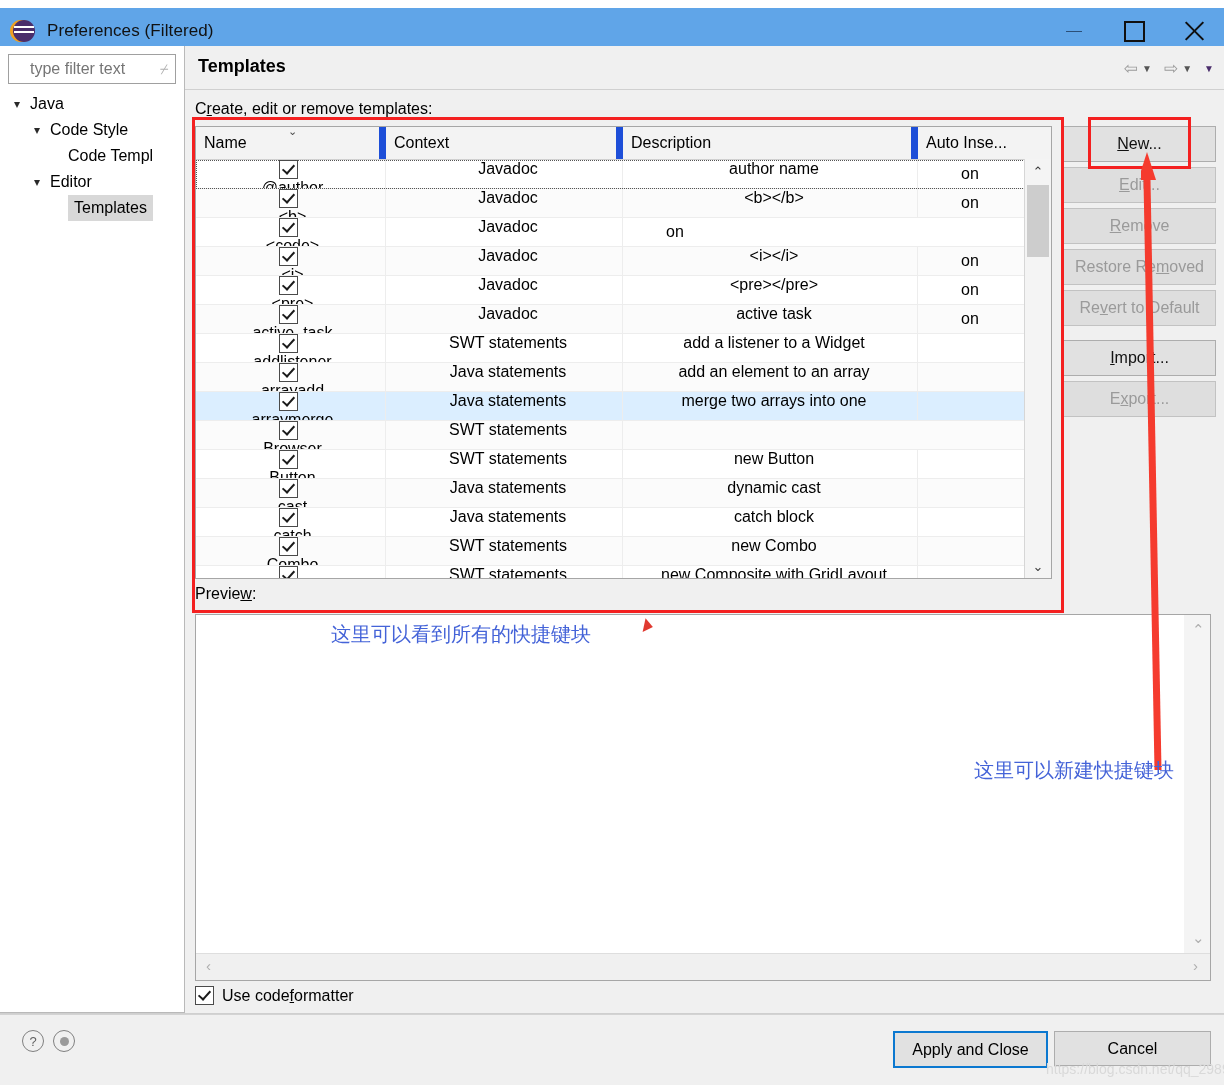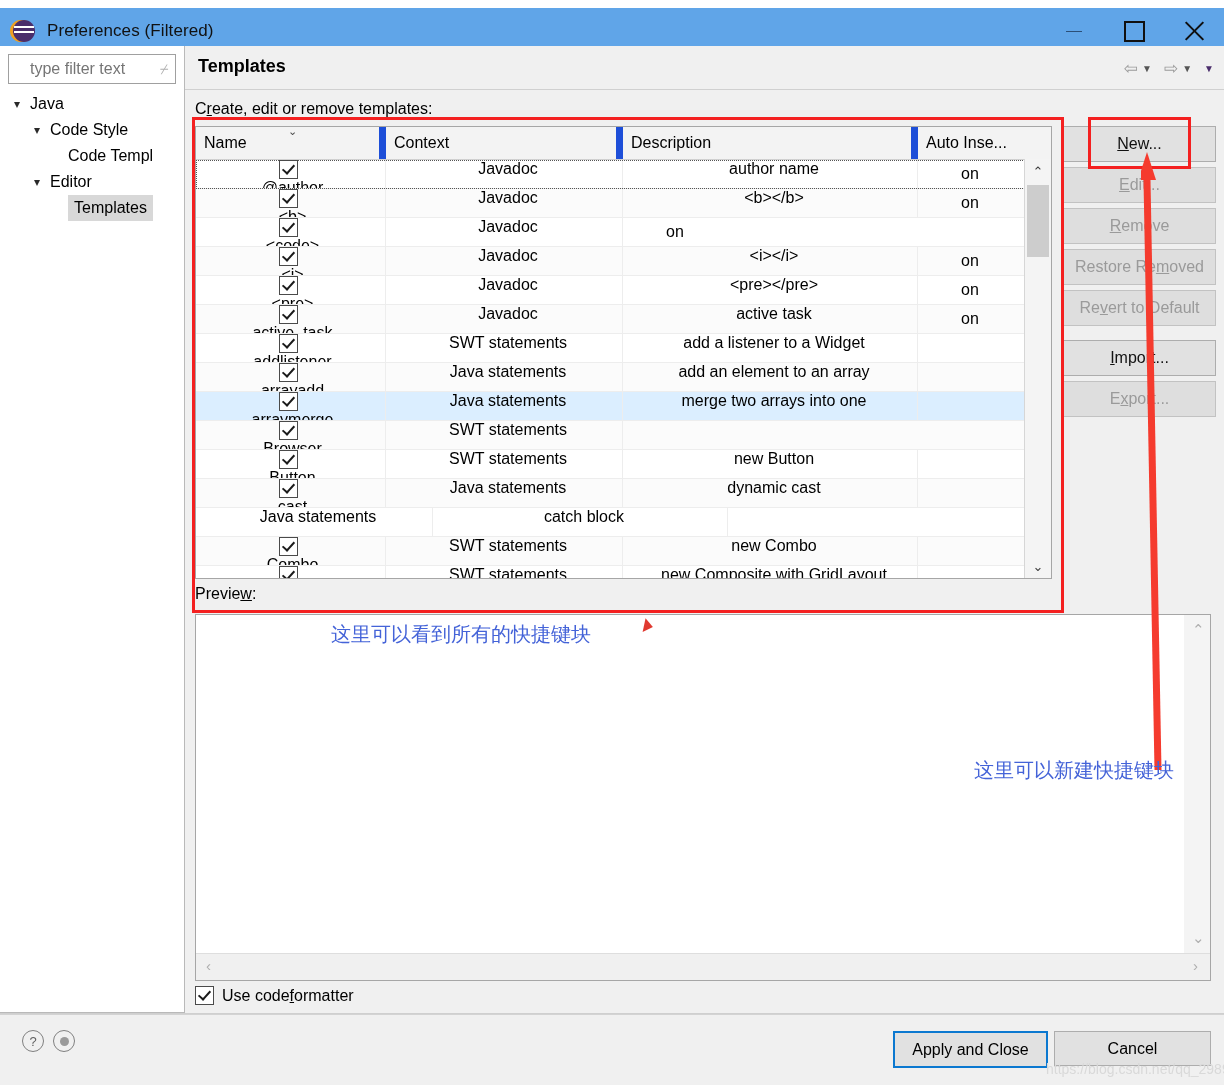--- a/index.html
+++ b/index.html
@@ -642,20 +642,24 @@
           <div class="trow alt">
             <div class="td c0">
               <span class="cb"></span>
               <span>cast</span>
             </div>
             <div class="td c1">Java statements</div>
             <div class="td c2">dynamic cast</div>
             <div class="td c3"></div>
           </div>
           <div class="trow">
+            <div class="td c0">
+              <span class="cb"></span>
+              <span>catch</span>
+            </div>
             <div class="td c1">Java statements</div>
             <div class="td c2">catch block</div>
             <div class="td c3"></div>
           </div>
           <div class="trow alt">
             <div class="td c0">
               <span class="cb"></span>
               <span>Combo</span>
             </div>
             <div class="td c1">SWT statements</div>

